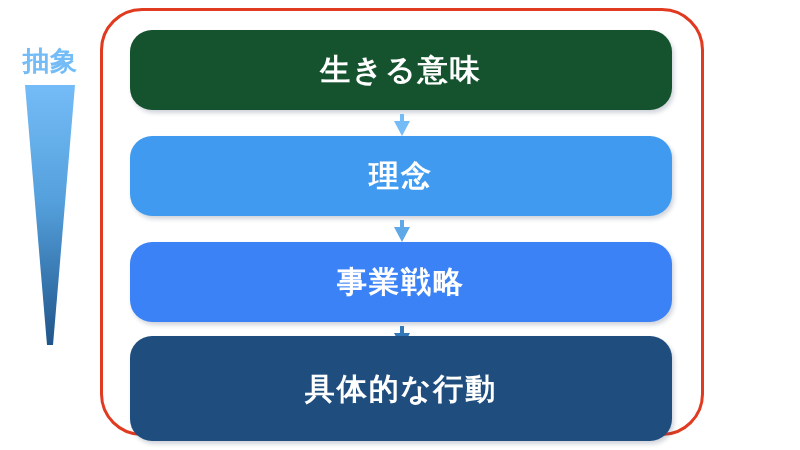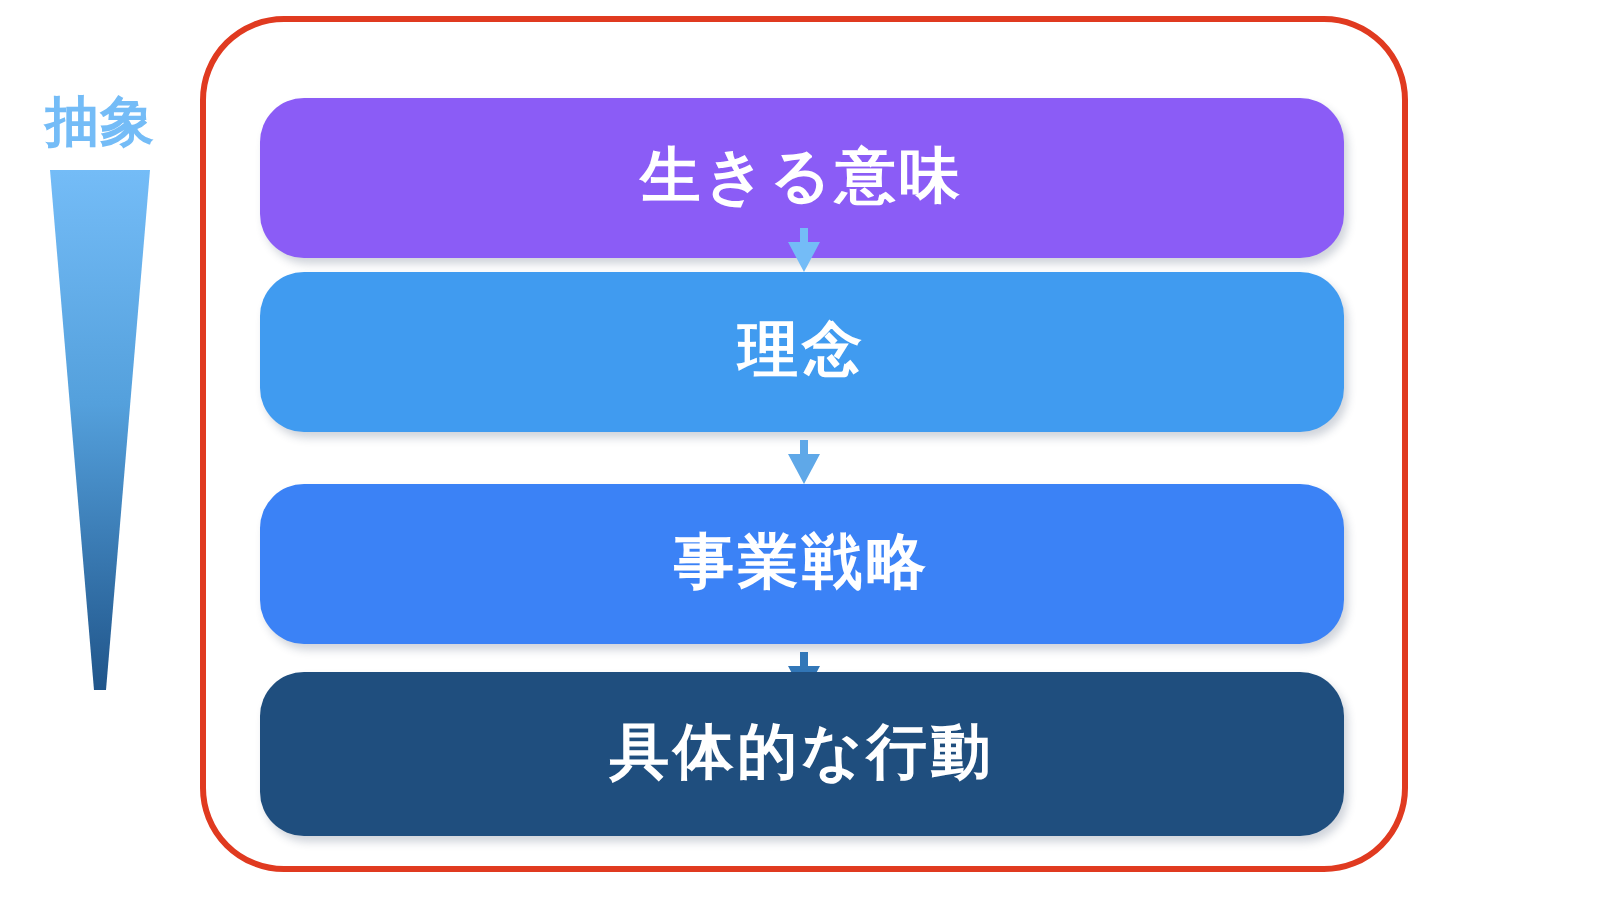--- a/index.html
+++ b/index.html
@@ -131,21 +131,21 @@
       <polygon points="8,0 58,0 36,260 30,260" fill="url(#wedgeGrad)"></polygon>
     </svg>
 
   </div>
 
   <div class="red-frame"></div>
 
   <div class="stack">
 
     <div class="row" style="top:0px;">
-      <div class="bar" style="background:#8b5cf6;margin-top:19px;">
+      <div class="bar" style="background:#14532d;">
         <span class="bar-label">生きる意味</span>
       </div>
       <svg class="arrow" style="top:84px;" viewBox="0 0 16 22">
         <rect x="6" y="0" width="4" height="9" fill="#74BCF7"></rect>
         <polygon points="0,7 16,7 8,22" fill="#74BCF7"></polygon>
       </svg>
     </div>
 
     <div class="row" style="top:106px;">
       <div class="bar" style="background:#409BF0;">
@@ -161,19 +161,19 @@
       <div class="bar" style="background:#3b82f6;">
         <span class="bar-label">事業戦略</span>
       </div>
       <svg class="arrow" style="top:84px;" viewBox="0 0 16 22">
         <rect x="6" y="0" width="4" height="9" fill="#3277B8"></rect>
         <polygon points="0,7 16,7 8,22" fill="#3277B8"></polygon>
       </svg>
     </div>
 
     <div class="row" style="top:306px;">
-      <div class="bar" style="background:#1F4E7E; height:82px;">
+      <div class="bar" style="background:#1F4E7E; height:105px;">
         <span class="bar-label">具体的な行動</span>
       </div>
     </div>
 
   </div>
 </div>
 
 </body></html>

